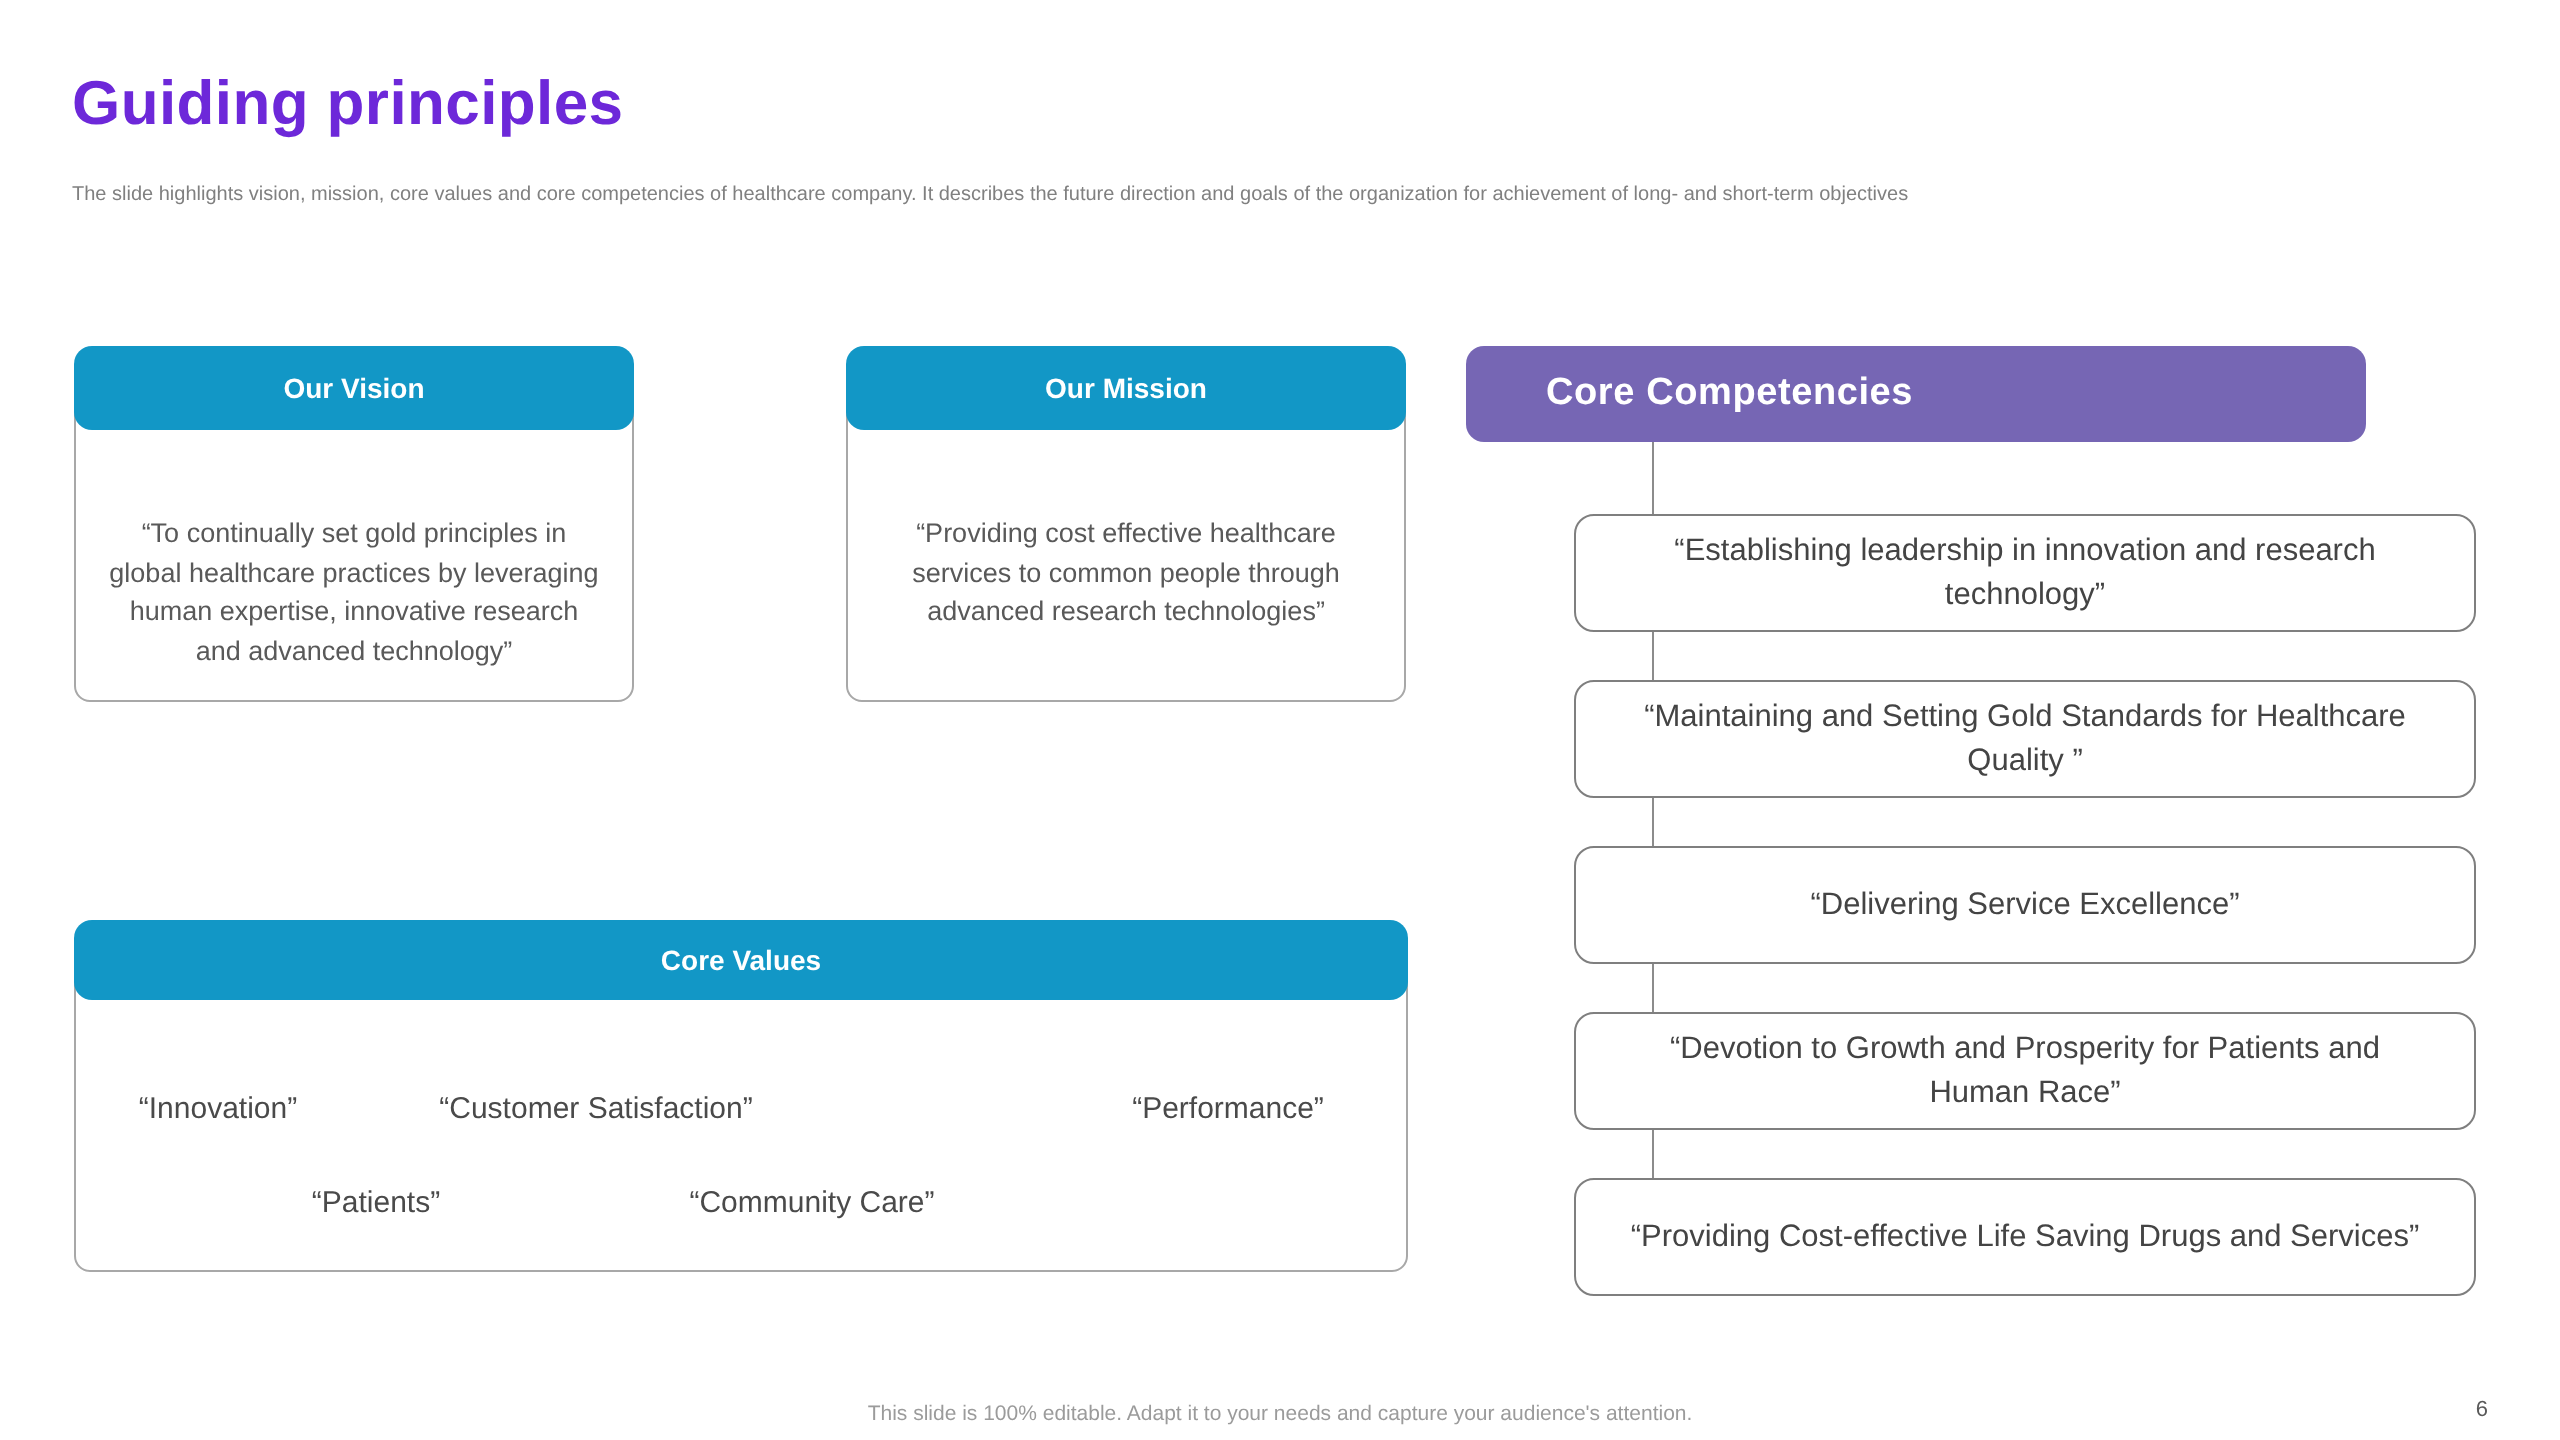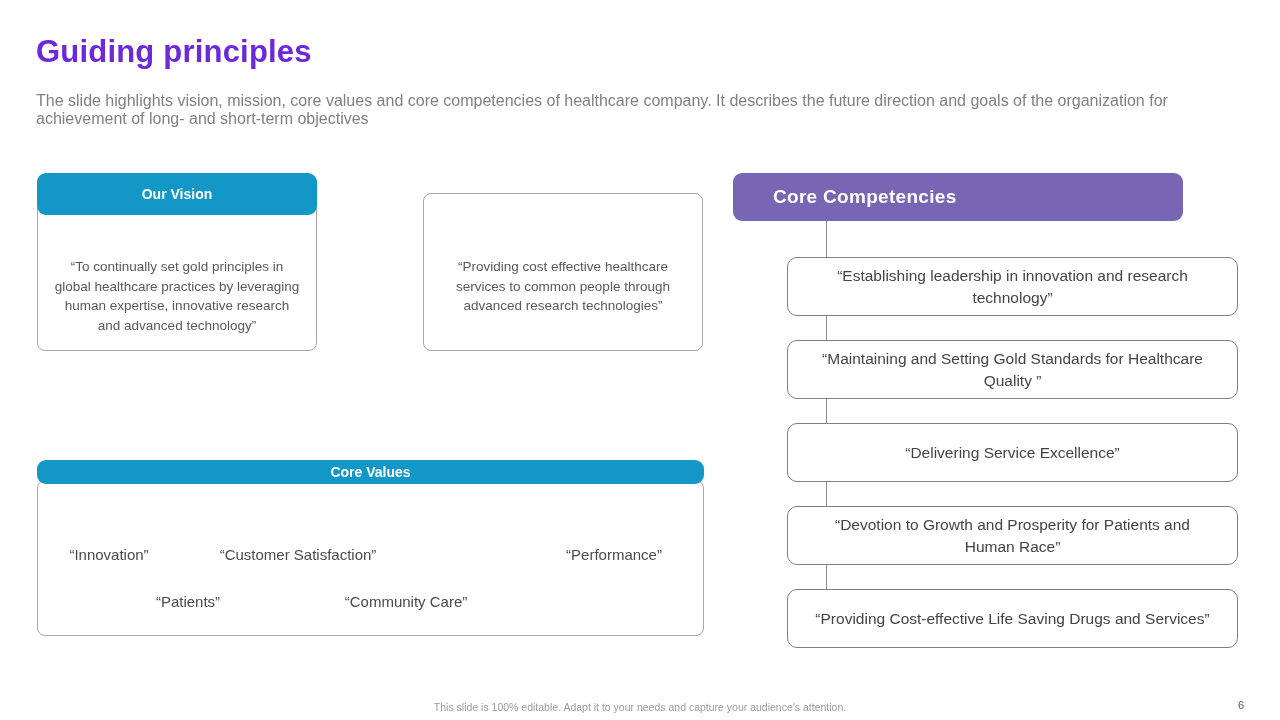--- a/index.html
+++ b/index.html
@@ -6,21 +6,21 @@
   .slide {
     position:relative; width:1280px; height:720px; background:#ffffff;
     font-family:"Liberation Sans", sans-serif; overflow:hidden; margin:0 auto;
   }
   .title {
     position:absolute; left:36px; top:34px; margin:0;
     font-size:31px; font-weight:700; color:#6d28d9; letter-spacing:0.2px;
   }
   .subtitle {
     position:absolute; left:36px; top:92px; margin:0; width:1210px;
-    font-size:16px; color:#808080;
+    font-size:10px; color:#808080;
   }
   
   .panel { position:absolute; }
   .panel-body {
     position:absolute; left:0; right:0; top:20px; bottom:0;
     background:#ffffff; border:1px solid #a8a8a8; border-radius:8px;
   }
   .panel-header {
     position:absolute; left:0; right:0; top:0; height:42px;
     background:#1297c6; border-radius:9px; color:#ffffff;
@@ -29,21 +29,21 @@
   }
   .panel-text {
     position:absolute; left:14px; right:14px; top:63px;
     text-align:center; font-size:13.5px; line-height:1.45; color:#595959;
   }
   #vision-panel  { left:37px;  top:173px; width:280px; height:178px; }
   #mission-panel { left:423px; top:173px; width:280px; height:178px; }
 
   
   #values-panel { left:37px; top:460px; width:667px; height:176px; }
-  #values-panel .panel-header { height:24px; }
+  #values-panel .panel-header { height:40px; }
   .value-item {
     position:absolute; transform:translateX(-50%);
     font-size:15px; color:#4a4a4a; white-space:nowrap;
   }
 
   
   .cc-header {
     position:absolute; left:733px; top:173px; width:450px; height:48px;
     background:#7666b4; border-radius:9px; color:#ffffff;
     font-weight:700; font-size:19px; letter-spacing:0.3px;
@@ -87,20 +87,21 @@
     <div class="panel-body">
       <div class="panel-text">“To continually set gold principles in global healthcare practices by leveraging human expertise, innovative research and advanced technology”</div>
     </div>
     <div class="panel-header">Our Vision</div>
   </div>
 
   <div class="panel" id="mission-panel">
     <div class="panel-body">
       <div class="panel-text">“Providing cost effective healthcare services to common people through advanced research technologies”</div>
     </div>
+    <div class="panel-header">Our Mission</div>
   </div>
 
   <div class="panel" id="values-panel">
     <div class="panel-body">
       <span class="value-item" style="left:71px;  top:65px;">“Innovation”</span>
       <span class="value-item" style="left:260px; top:65px;">“Customer Satisfaction”</span>
       <span class="value-item" style="left:576px; top:65px;">“Performance”</span>
       <span class="value-item" style="left:150px; top:112px;">“Patients”</span>
       <span class="value-item" style="left:368px; top:112px;">“Community Care”</span>
     </div>

